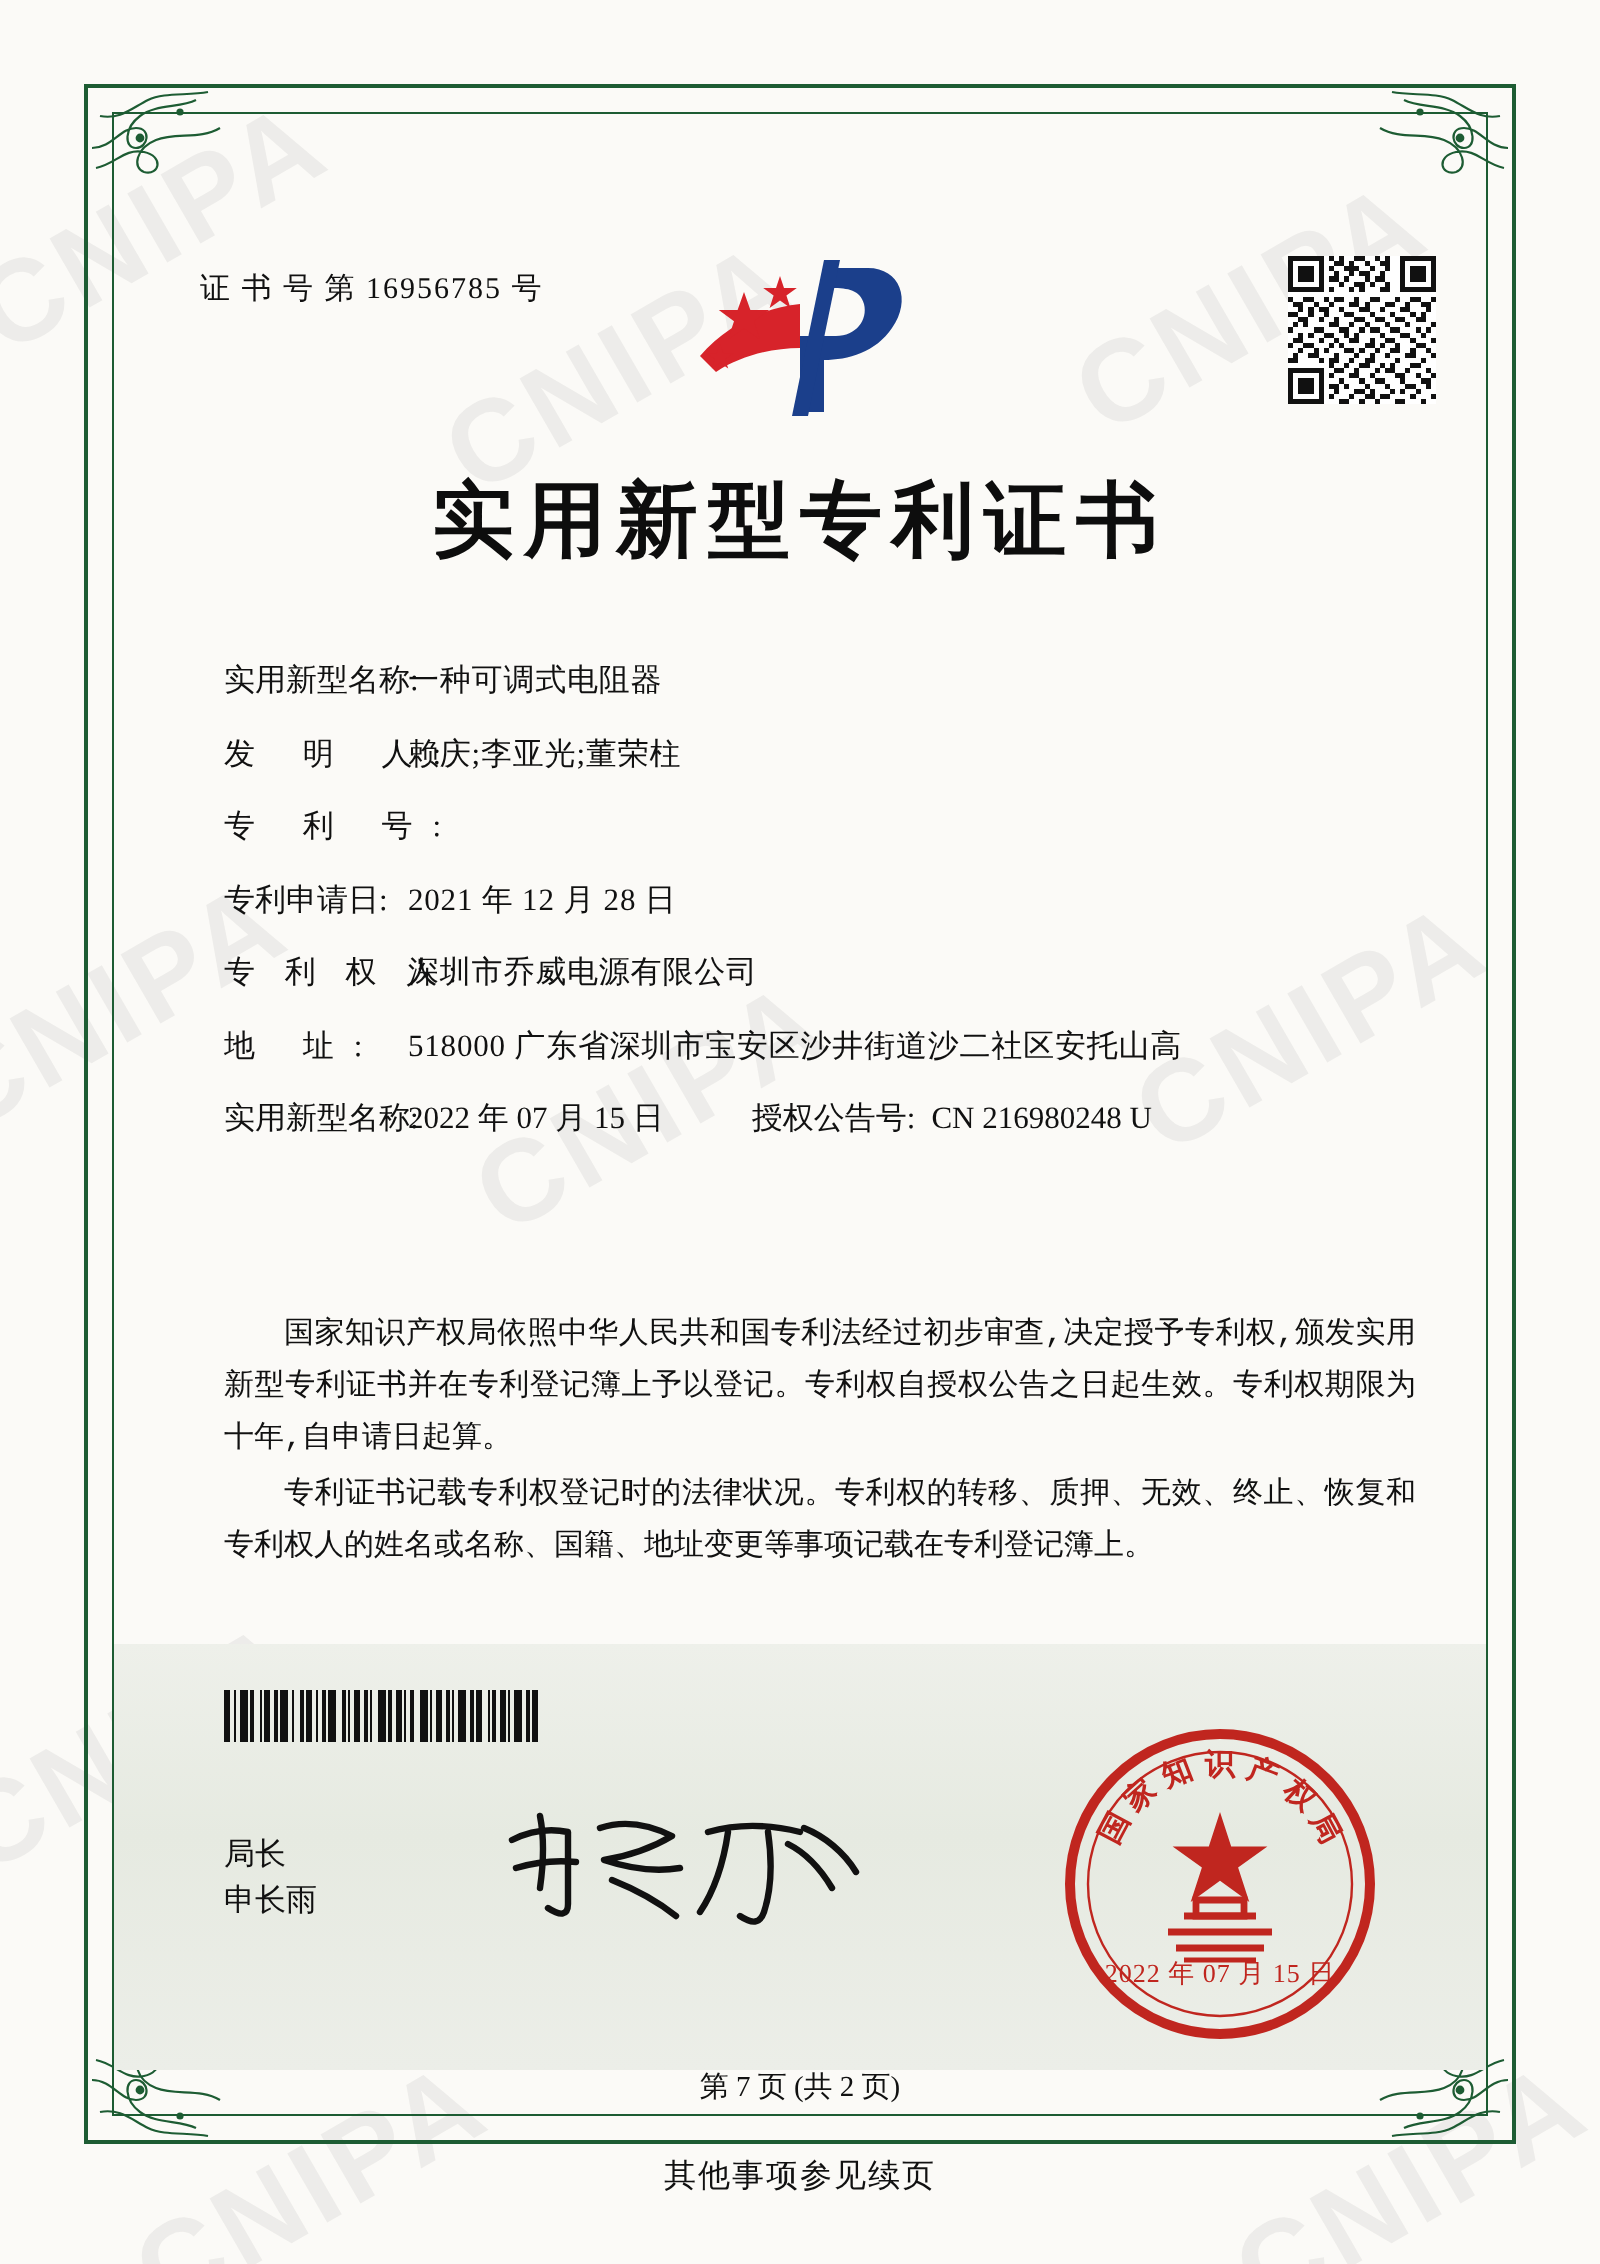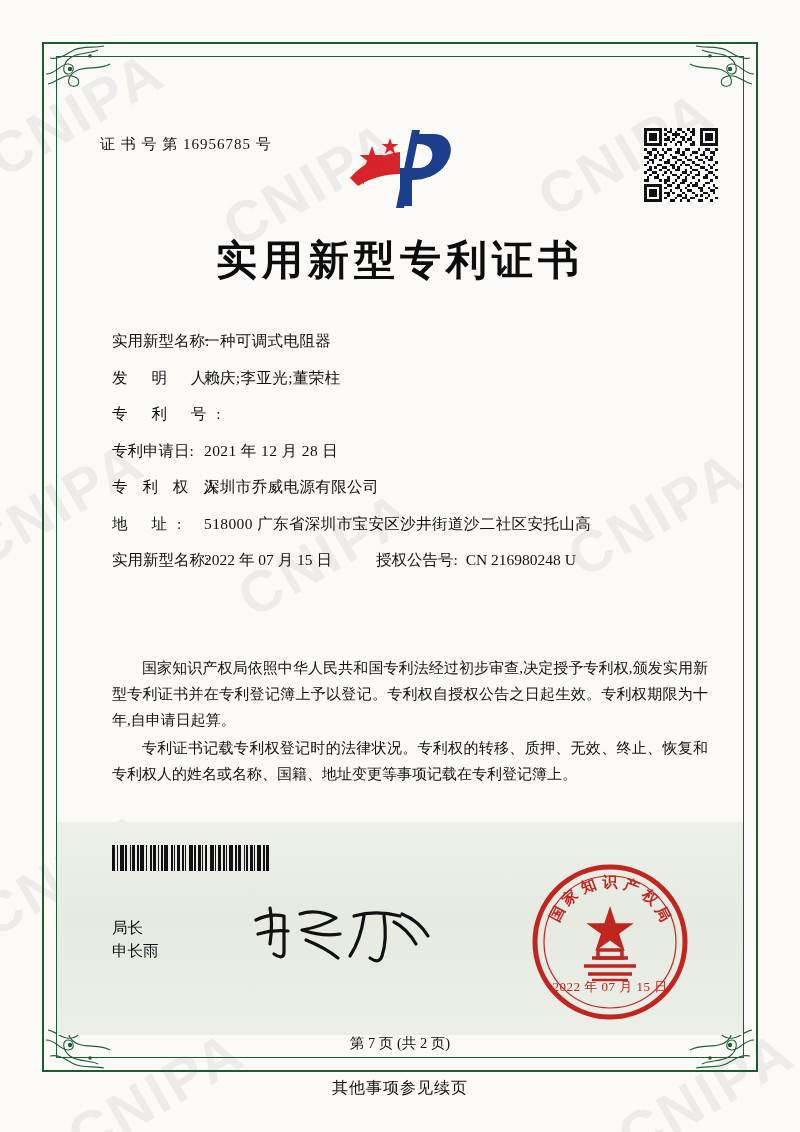--- a/index.html
+++ b/index.html
@@ -141,20 +141,21 @@
   
   .paras {
     position: absolute;
     left: 112px;
     right: 92px;
     top: 655px;
     font-size: 15px;
     color: #111;
     line-height: 26px;
     text-align: justify;
+    font-family: Liberation Mono, monospace;
   }
   .paras p {
     margin: 0 0 2px 0;
     text-indent: 2em;
   }
 
   
   .band {
     position: absolute;
     left: 57px;

